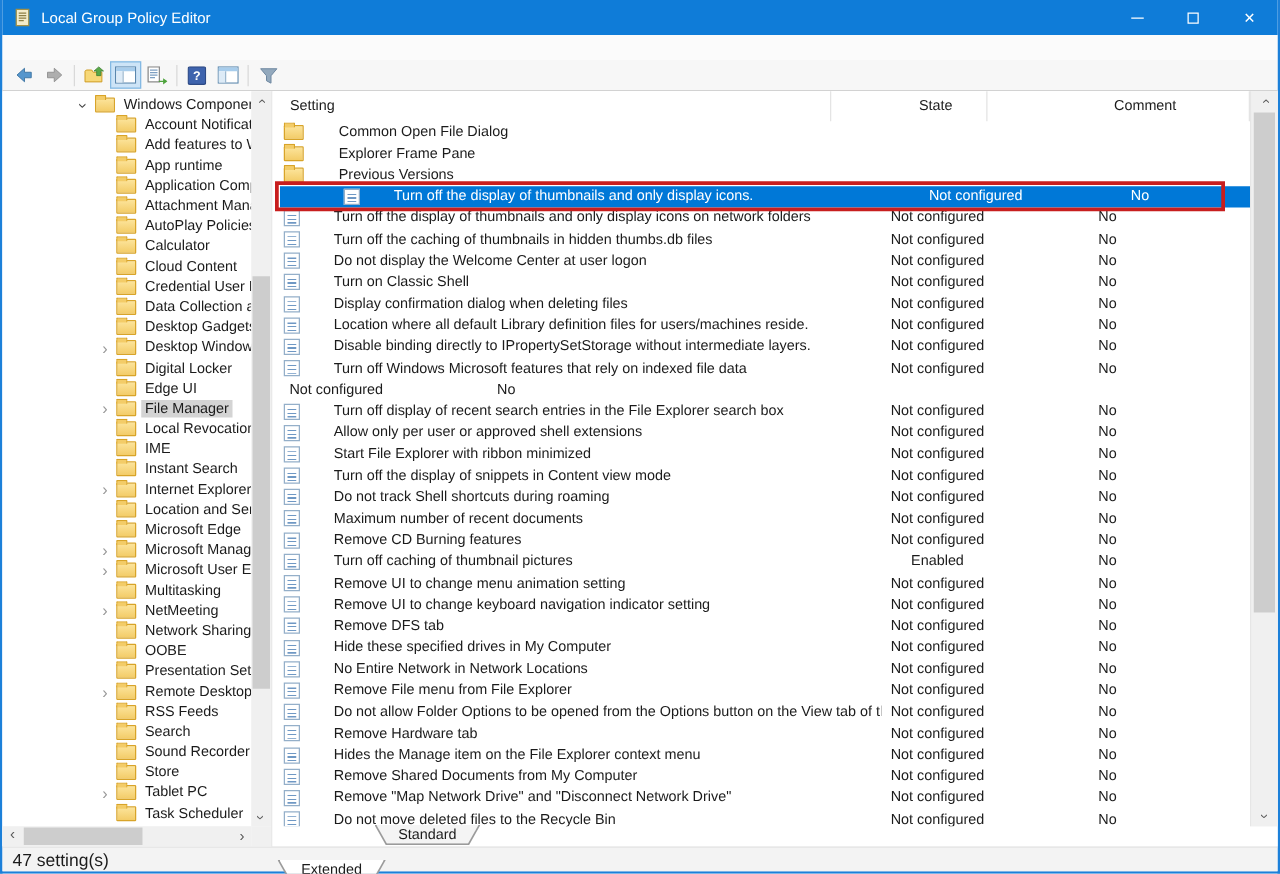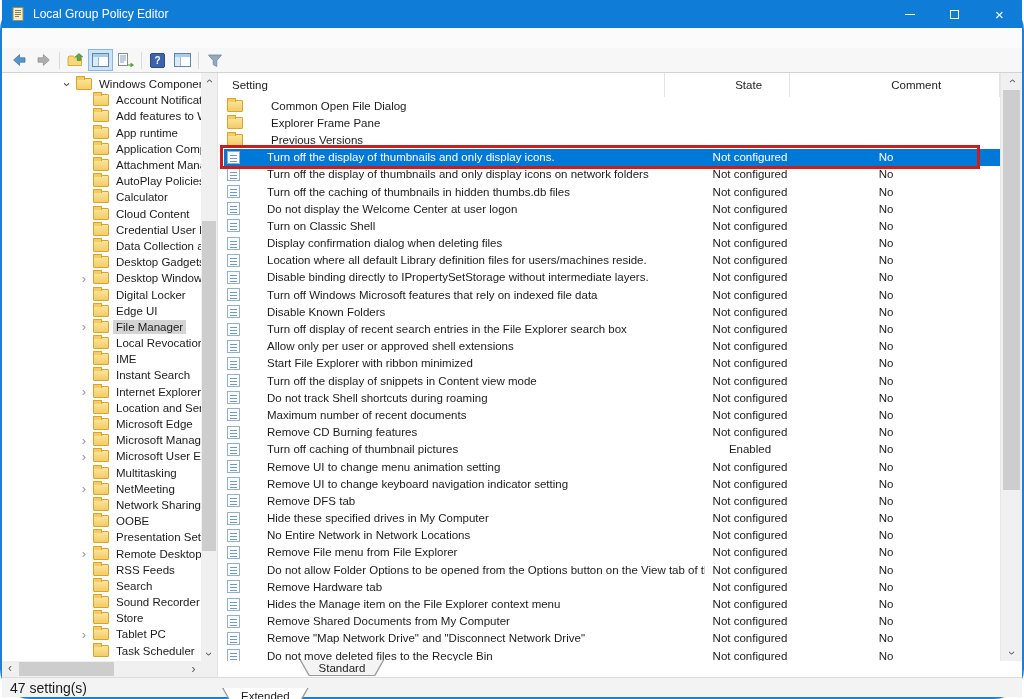--- a/index.html
+++ b/index.html
@@ -1,20 +1,20 @@
 <!DOCTYPE html>
 <html><head>
 <meta charset="utf-8">
 <style>
   * { box-sizing: border-box; margin: 0; padding: 0; }
   html,body { width:1024px; height:699px; overflow:hidden; }
   body { font-family:"Liberation Sans",sans-serif; font-size:12px; color:#1b1b1b; background:#fff; }
 
   .window { width:1024px; height:699px; display:flex; flex-direction:column;
-            border-left:2px solid #1c80d9; border-right:2px solid #1c80d9; border-bottom:2px solid #1c80d9;border-radius:30px; }
+            border-left:2px solid #1c80d9; border-right:2px solid #1c80d9; border-bottom:2px solid #1c80d9; }
 
   
   .titlebar { height:28px; background:#0f7cd8; color:#fff; display:flex; align-items:center; flex:0 0 auto; }
   .app-icon { margin:0 7px 0 8px; display:flex; }
   .title { font-size:12px; }
   .win-controls { margin-left:auto; display:flex; height:100%; }
   .wbtn { width:45px; height:100%; display:flex; align-items:center; justify-content:center; }
   .glyph-min { width:10px; height:1px; background:#fff; display:block; }
   .glyph-max { width:9px; height:9px; border:1px solid #fff; display:block; }
   .glyph-close { font-size:15px; line-height:1; color:#fff; }
@@ -75,21 +75,21 @@
   .hc { height:100%; display:flex; align-items:center; border-right:1px solid #e4e4e4; }
   .hc-setting { width:481px; padding-left:8px; }
   .hc-state { width:90px; justify-content:center; }
   .hc-comment { width:182px; justify-content:center; }
   .list-rows { position:absolute; left:6px; top:24px; right:22px; bottom:16px; overflow:hidden; }
   .lrow { height:17.2px; display:flex; align-items:center; white-space:nowrap; }
   .lrow .cell { height:100%; display:flex; align-items:center; }
   .c-set { width:481px; overflow:hidden;gap:20px; }
   .c-state { width:90px; justify-content:center; }
   .c-comment { width:182px; justify-content:center; }
-  .lrow.sel { background:#0078d7; color:#fff; }
+  .lrow.sel { background:#0078d7; color:#fff;padding-left:48px; }
   .row-ficon, .row-sicon { display:none; }
   .lrow.ic-folder .row-ficon { display:block; margin:0 6px 0 3px; }
   .lrow.ic-setting .row-sicon { display:block; }
   .row-sicon { width:13px; height:13px; margin:0 5px 0 3px; border:1px solid #94afc9; background:#fff; position:relative; flex:0 0 auto; }
   .row-sicon::before { content:""; position:absolute; left:2px; right:2px; top:3px; height:7px;
       background:repeating-linear-gradient(to bottom,#6f98c4 0,#6f98c4 1px,transparent 1px,transparent 3px); }
   .set-label { padding:0 2px; }
   .annotation { position:absolute; left:2px; top:72px; width:760px; height:24px; border:3px solid #c81e1e; pointer-events:none; z-index:3; }
   .list-vscroll { position:absolute; top:0; right:0; bottom:16px; width:22px; border-left:1px solid #e6e6e6; }
   .list-vscroll .arr { height:16px; background:#f0f0f0; }
@@ -520,25 +520,20 @@
           <div class="lrow ic-setting">
     <span class="cell c-set">
 
       <span class="row-sicon"></span>
       <span class="set-label">Turn off Windows Microsoft features that rely on indexed file data</span>
     </span>
     <span class="cell c-state">Not configured</span>
     <span class="cell c-comment">No</span>
   </div>
           <div class="lrow ic-setting">
-    <span class="cell c-set">
-
-      <span class="row-sicon"></span>
-      <span class="set-label">Disable Known Folders</span>
-    </span>
     <span class="cell c-state">Not configured</span>
     <span class="cell c-comment">No</span>
   </div>
           <div class="lrow ic-setting">
     <span class="cell c-set">
 
       <span class="row-sicon"></span>
       <span class="set-label">Turn off display of recent search entries in the File Explorer search box</span>
     </span>
     <span class="cell c-state">Not configured</span>

